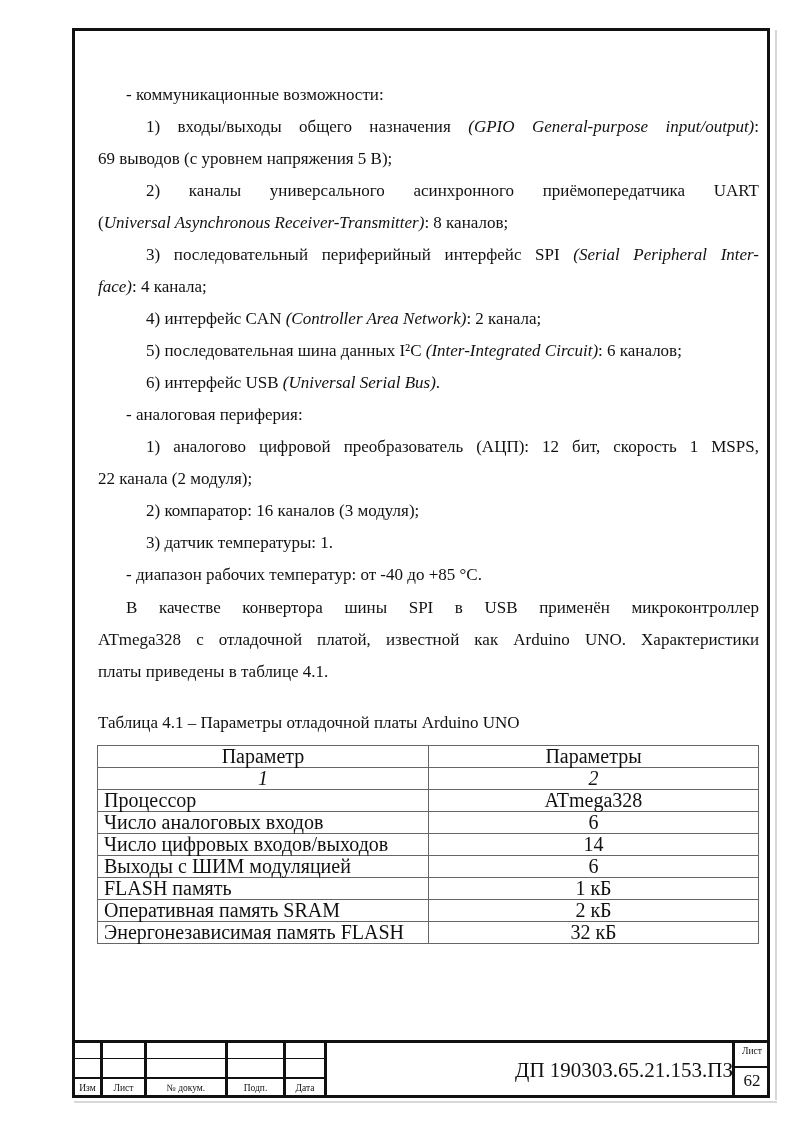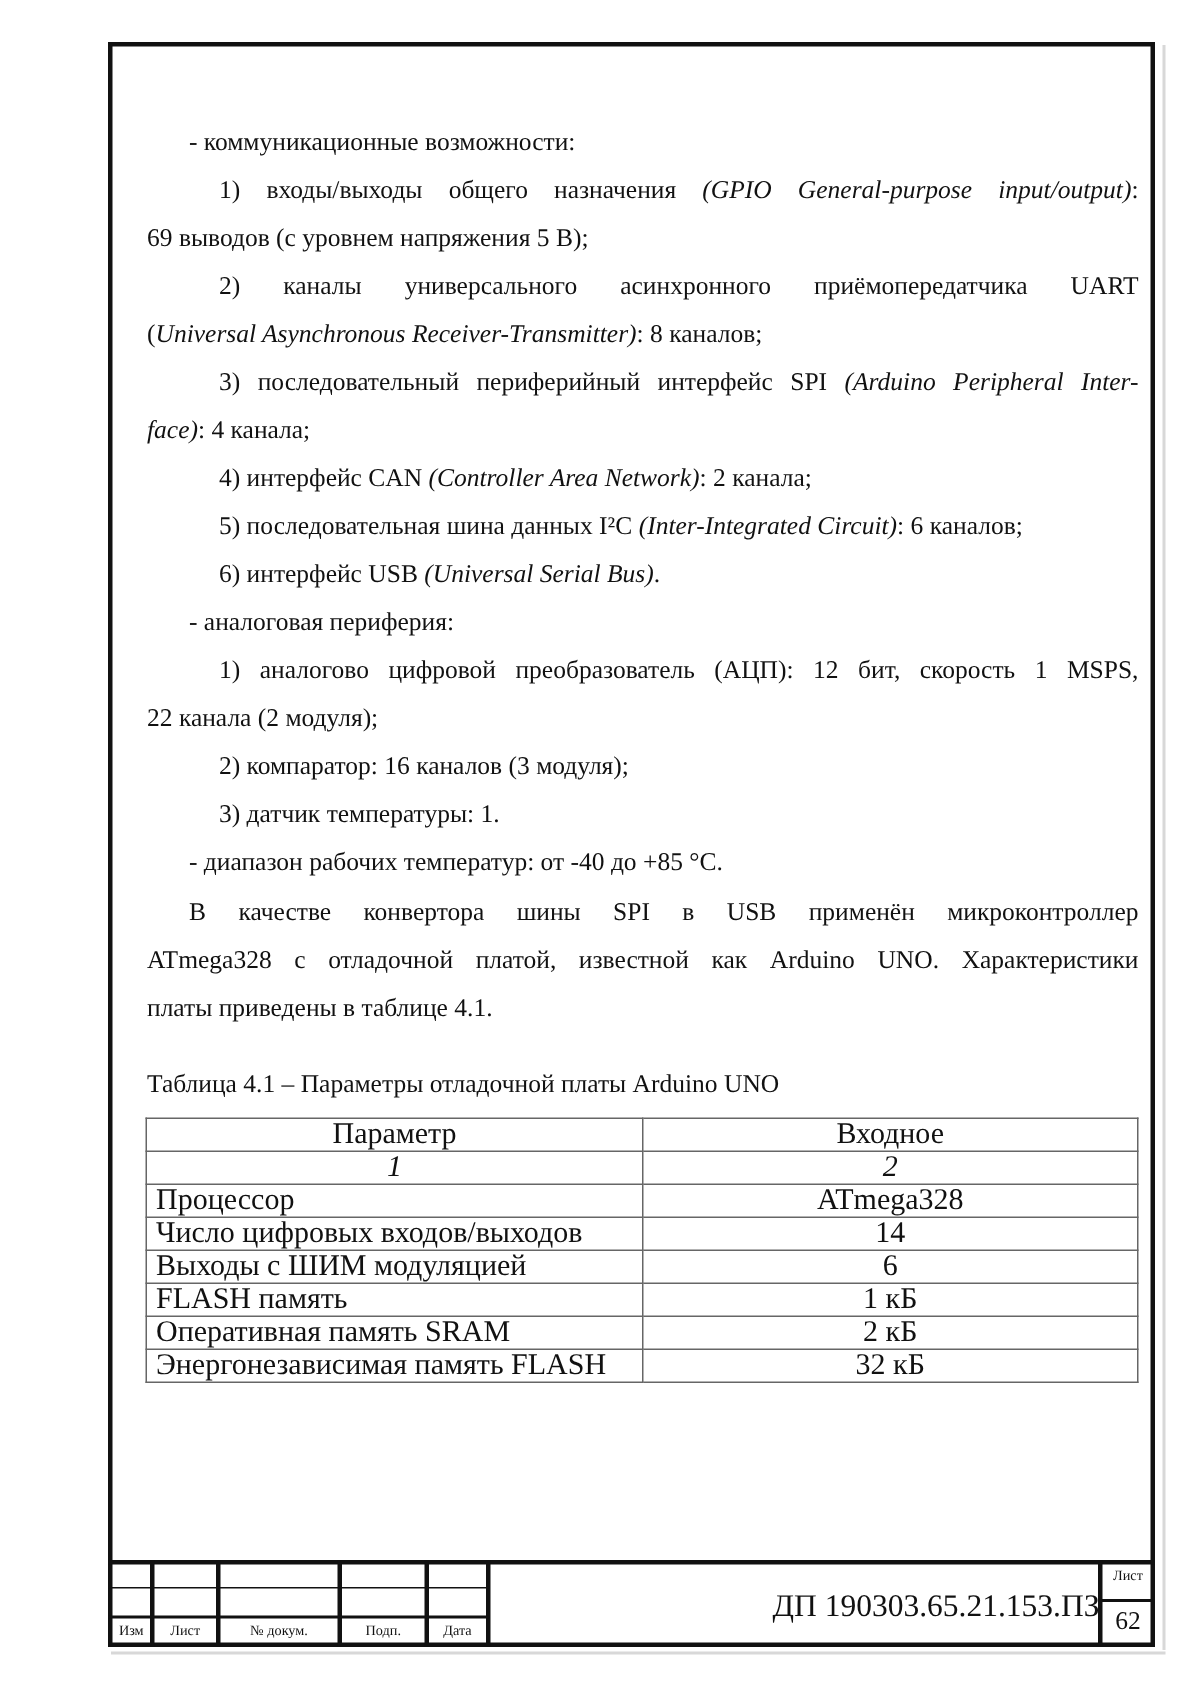--- a/index.html
+++ b/index.html
@@ -72,21 +72,21 @@
 <div class="frame"></div>
 <div class="shadow-r"></div>
 <div class="shadow-b"></div>
 
 <div class="text" id="body-text" style="top:85px;">
     <div class="line ind1" style="top: 0px;"><span>- коммуникационные возможности:</span></div>
     <div class="line ind2 justify" style="top: 32px;"><span>1) входы/выходы общего назначения </span><i>(GPIO General-purpose input/output)</i><span>:</span></div>
     <div class="line ind0" style="top: 64px;"><span> 69 выводов (с уровнем напряжения 5 В);</span></div>
     <div class="line ind2 justify" style="top: 96px;"><span>2) каналы универсального асинхронного приёмопередатчика UART</span></div>
     <div class="line ind0" style="top: 128px;"><span>(</span><i>Universal Asynchronous Receiver-Transmitter)</i><span>: 8 каналов;</span></div>
-    <div class="line ind2 justify" style="top: 160px;"><span>3) последовательный периферийный интерфейс SPI </span><i>(Arduino Peripheral Inter-</i></div>
+    <div class="line ind2 justify" style="top: 160px;"><span>3) последовательный периферийный интерфейс SPI </span><i>(Serial Peripheral Inter-</i></div>
     <div class="line ind0" style="top: 192px;"><i>face)</i><span>: 4 канала;</span></div>
     <div class="line ind2" style="top: 224px;"><span>4) интерфейс CAN </span><i>(Controller Area Network)</i><span>: 2 канала;</span></div>
     <div class="line ind2" style="top: 256px;"><span>5) последовательная шина данных I²C </span><i>(Inter-Integrated Circuit)</i><span>: 6 каналов;</span></div>
     <div class="line ind2" style="top: 288px;"><span>6) интерфейс USB </span><i>(Universal Serial Bus)</i><span>.</span></div>
     <div class="line ind1" style="top: 320px;"><span>- аналоговая периферия:</span></div>
     <div class="line ind2 justify" style="top: 352px;"><span>1) аналогово цифровой преобразователь (АЦП): 12 бит, скорость 1 MSPS,</span></div>
     <div class="line ind0" style="top: 384px;"><span>22 канала (2 модуля);</span></div>
     <div class="line ind2" style="top: 416px;"><span>2) компаратор: 16 каналов (3 модуля);</span></div>
     <div class="line ind2" style="top: 448px;"><span>3) датчик температуры: 1.</span></div>
     <div class="line ind1" style="top: 480px;"><span>- диапазон рабочих температур: от -40 до +85 °C.</span></div>
@@ -94,29 +94,33 @@
     <div class="line ind0 justify" style="top: 545px;"><span>ATmega328 с отладочной платой, известной как Arduino UNO. Характеристики</span></div>
     <div class="line ind0" style="top: 577px;"><span>платы приведены в таблице 4.1.</span></div>
   </div>
 
 <div class="caption">Таблица 4.1 – Параметры отладочной платы Arduino UNO</div>
 
 <table class="spec">
   <tbody>
       <tr class="head">
     <td class="c1">Параметр</td>
-    <td class="c2">Входное</td>
+    <td class="c2">Параметры</td>
   </tr>
   <tr class="nums">
     <td class="c1">1</td>
     <td class="c2">2</td>
   </tr>
   <tr>
     <td class="c1">Процессор</td>
     <td class="c2">ATmega328</td>
+  </tr>
+  <tr>
+    <td class="c1">Число аналоговых входов</td>
+    <td class="c2">6</td>
   </tr>
   <tr>
     <td class="c1">Число цифровых входов/выходов</td>
     <td class="c2">14</td>
   </tr>
   <tr>
     <td class="c1">Выходы с ШИМ модуляцией</td>
     <td class="c2">6</td>
   </tr>
   <tr>

